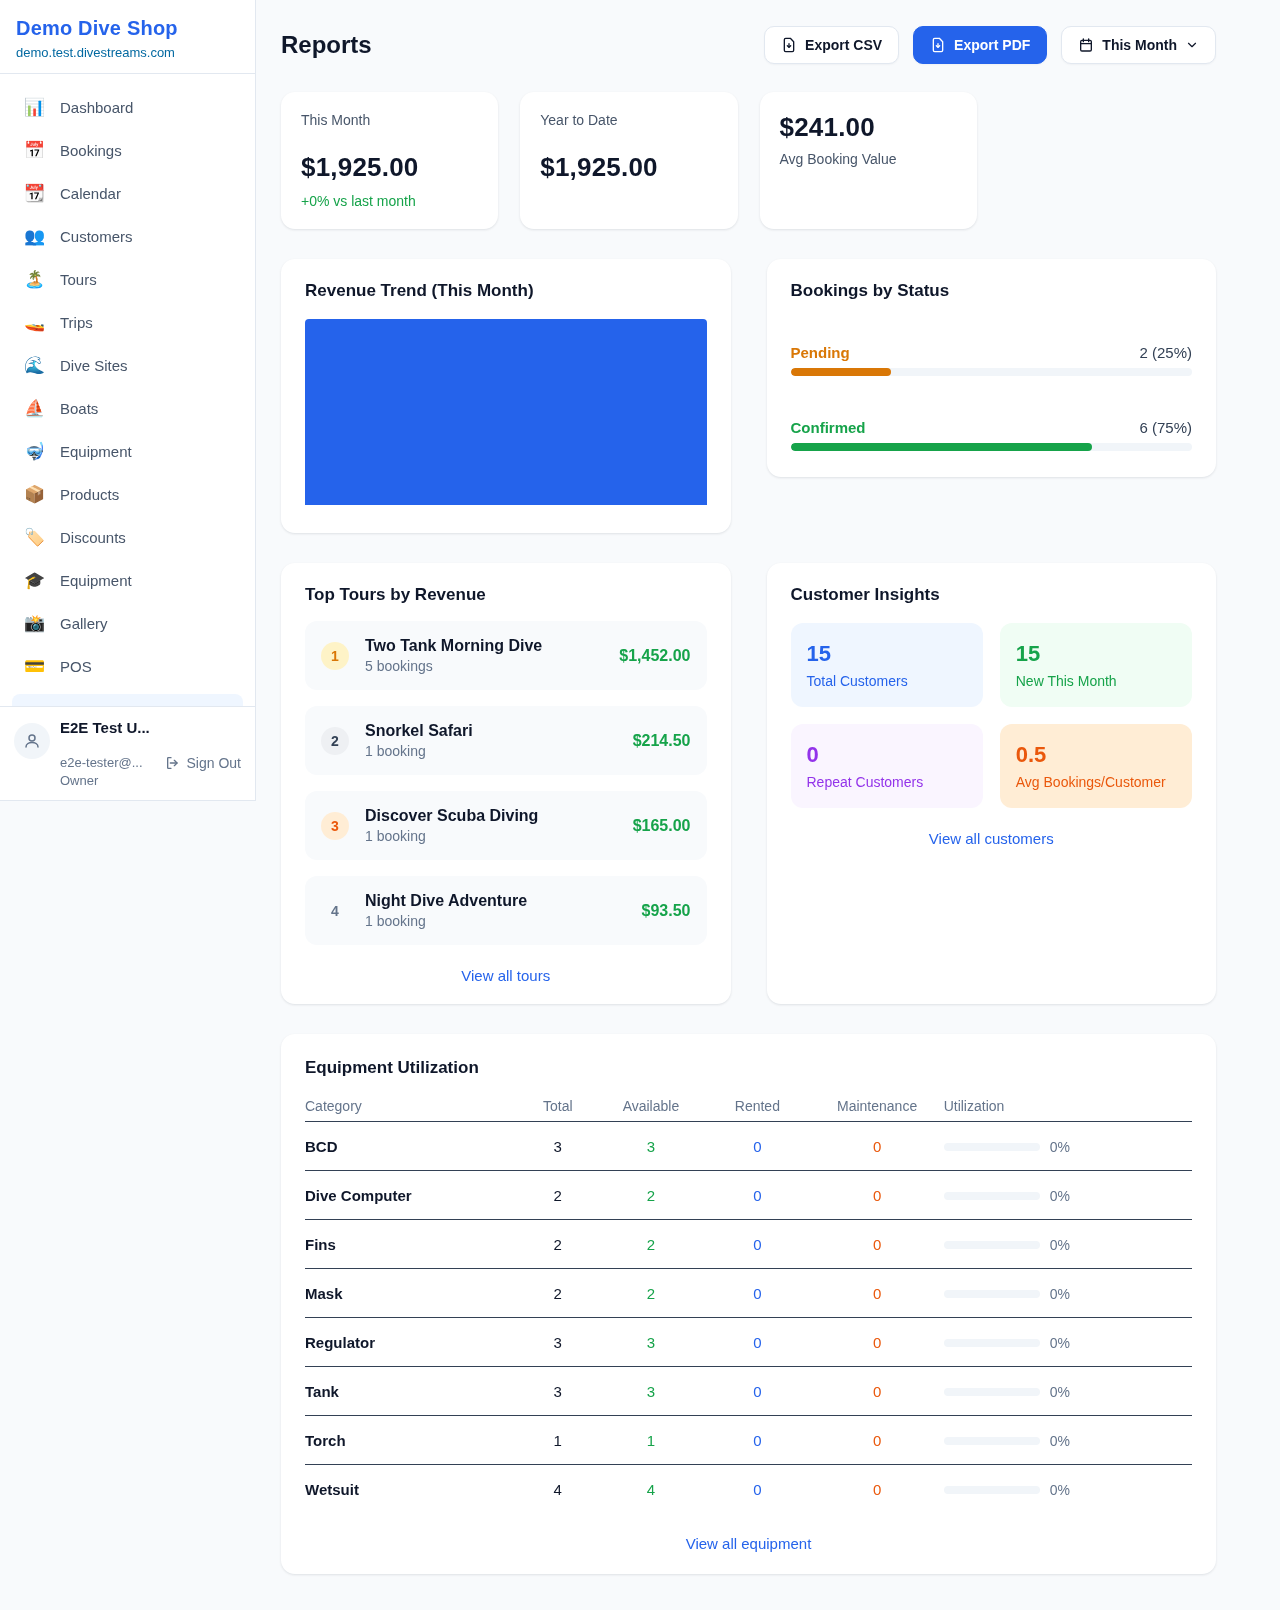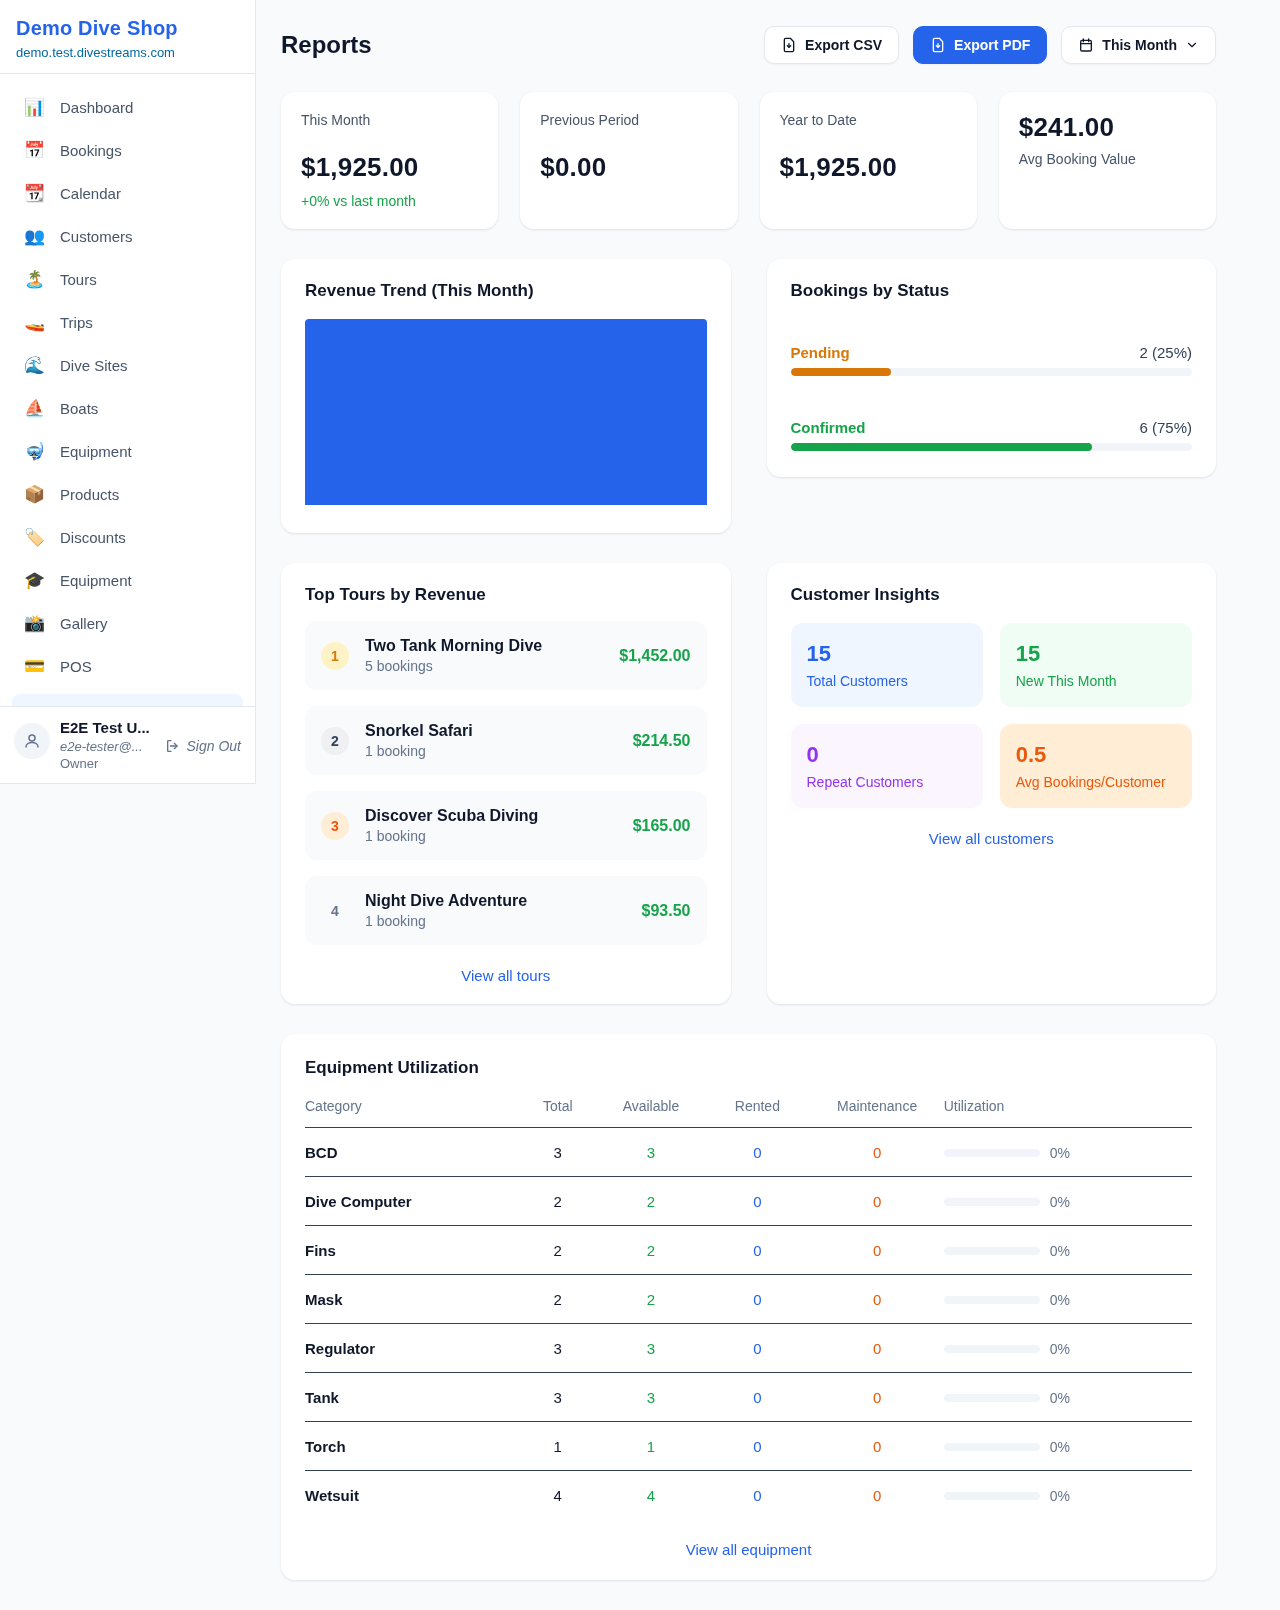--- a/index.html
+++ b/index.html
@@ -36,21 +36,21 @@
     border-top: 1px solid #e2e8f0;
     padding: 12px 14px 12px; display: flex; gap: 10px; align-items: flex-start;
   }
   .avatar {
     width: 36px; height: 36px; border-radius: 50%; background: #f1f5f9;
     display: flex; align-items: center; justify-content: center; flex: 0 0 auto;
     color: #64748b; margin-top: 4px;
   }
   .user-block { flex: 1; min-width: 0; }
   .user-name { font-weight: bold; font-size: 15px; color: #0f172a; white-space: nowrap; }
-  .user-row { display: flex; align-items: flex-end; justify-content: space-between; margin-top: 2px; font-style: italic; }
+  .user-row { display: flex; align-items: flex-start; justify-content: space-between; margin-top: 19px; }
   .user-email { color: #64748b; font-size: 13px; white-space: nowrap; }
   .user-role { color: #64748b; font-size: 13px; margin-top: 2px; }
   .signout { display: flex; align-items: center; gap: 6px; color: #64748b; font-size: 14px; cursor: pointer; white-space: nowrap; }
   
   .main { margin-left: 248px; padding: 26px 64px 60px 33px; }
   .page-header { display: flex; align-items: center; justify-content: space-between; margin-bottom: 28px; }
   .page-title { font-size: 24px; font-weight: bold; color: #0f172a; }
   .header-actions { display: flex; gap: 14px; }
   .btn {
     display: inline-flex; align-items: center; gap: 8px;
@@ -107,21 +107,21 @@
   .insights-card { padding: 22px 24px; }
   .tiles { display: grid; grid-template-columns: 1fr 1fr; gap: 17px; margin-top: 18px; }
   .tile { border-radius: 12px; padding: 18px 16px; min-height: 83px; }
   .tile-value { font-size: 22px; font-weight: bold; }
   .tile-label { font-size: 14px; margin-top: 6px; }
   
   .equip-card { margin-top: 30px; padding: 24px 24px 22px; }
   .equip-table { width: 100%; border-collapse: collapse; margin-top: 14px; }
   .equip-table th {
     text-align: center; font-weight: normal; color: #64748b; font-size: 14px;
-    padding: 6px 0 13px; border-bottom: 1px solid #334155;
+    padding: 6px 0 7px; border-bottom: 1px solid #334155;
   }
   .equip-table th.col-category, .equip-table th.col-utilization { text-align: left; }
   .equip-table td {
     padding: 15px 0; font-size: 15px; text-align: center;
     border-bottom: 1px solid #334155;
   }
   .equip-table tr:last-child td { border-bottom: none; }
   .equip-table td.cell-category { text-align: left; font-weight: bold; color: #0f172a; font-size: 15px; }
   .c-total { color: #0f172a; }
   .c-avail { color: #16a34a; }
@@ -272,24 +272,20 @@
     </div>
   </div>
 
   <div class="stats-row">
       <div class="card stat-card">
         <div class="stat-label">This Month</div>
         <div class="stat-value">$1,925.00</div>
         <div class="stat-delta">+0% vs last month</div>
       </div>
       <div class="card stat-card">
-        <div class="stat-label">Previous Period</div>
-        <div class="stat-value">$0.00</div>
-      </div>
-      <div class="card stat-card">
         <div class="stat-label">Year to Date</div>
         <div class="stat-value">$1,925.00</div>
       </div>
       <div class="card stat-card value-first">
         <div class="stat-value">$241.00</div>
         <div class="stat-label">Avg Booking Value</div>
       </div>
     </div>
 
   <div class="grid-2 align-start">

